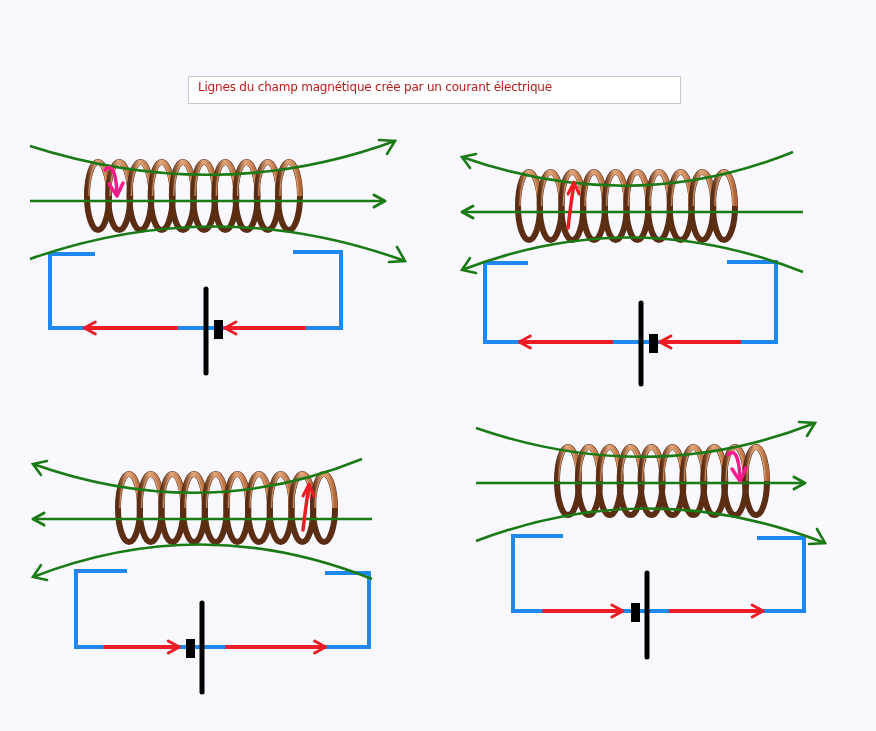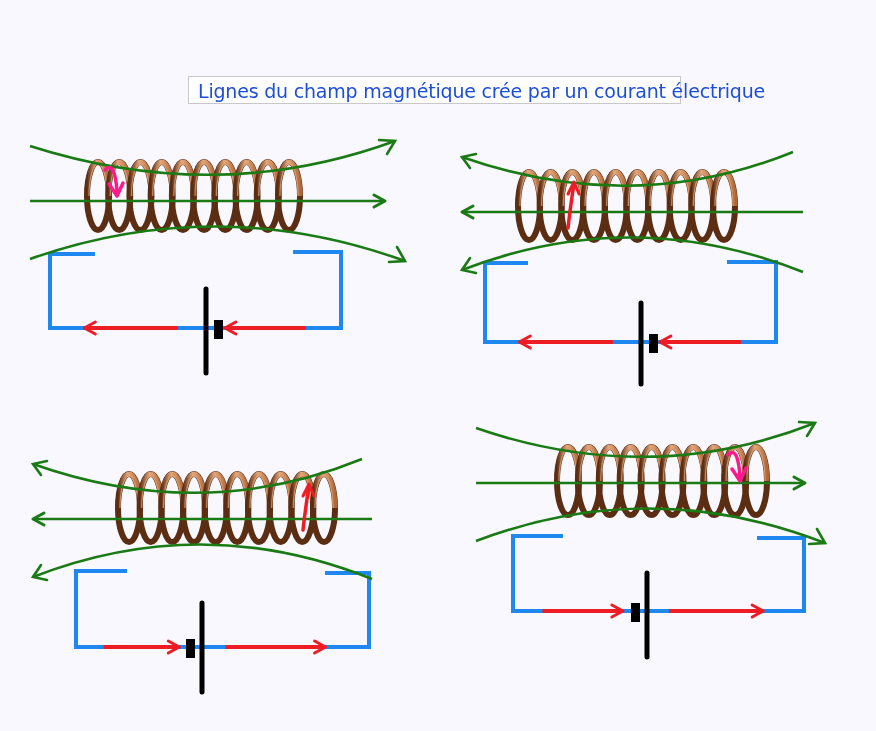--- a/index.html
+++ b/index.html
@@ -10,21 +10,21 @@
     position: relative;
   }
   .title-box {
     position: absolute; left: 188px; top: 76px;
     width: 493px; height: 28px;
     border: 1px solid #c8c8cc; background: #ffffff;
     box-sizing: border-box;
   }
   .title-text {
     position: absolute; left: 9px; top: 3px;
-    font-size: 19px; color: #1d4ed8; white-space: nowrap;
+    font-size: 12px; color: #b91c1c; white-space: nowrap;
     letter-spacing: -0.2px;
   }
   svg#scene { position: absolute; left: 0; top: 0; }
 </style>
 </head>
 <body>
 
 <div class="title-box">
   <span class="title-text">Lignes du champ magnétique crée par un courant électrique</span>
 </div>

